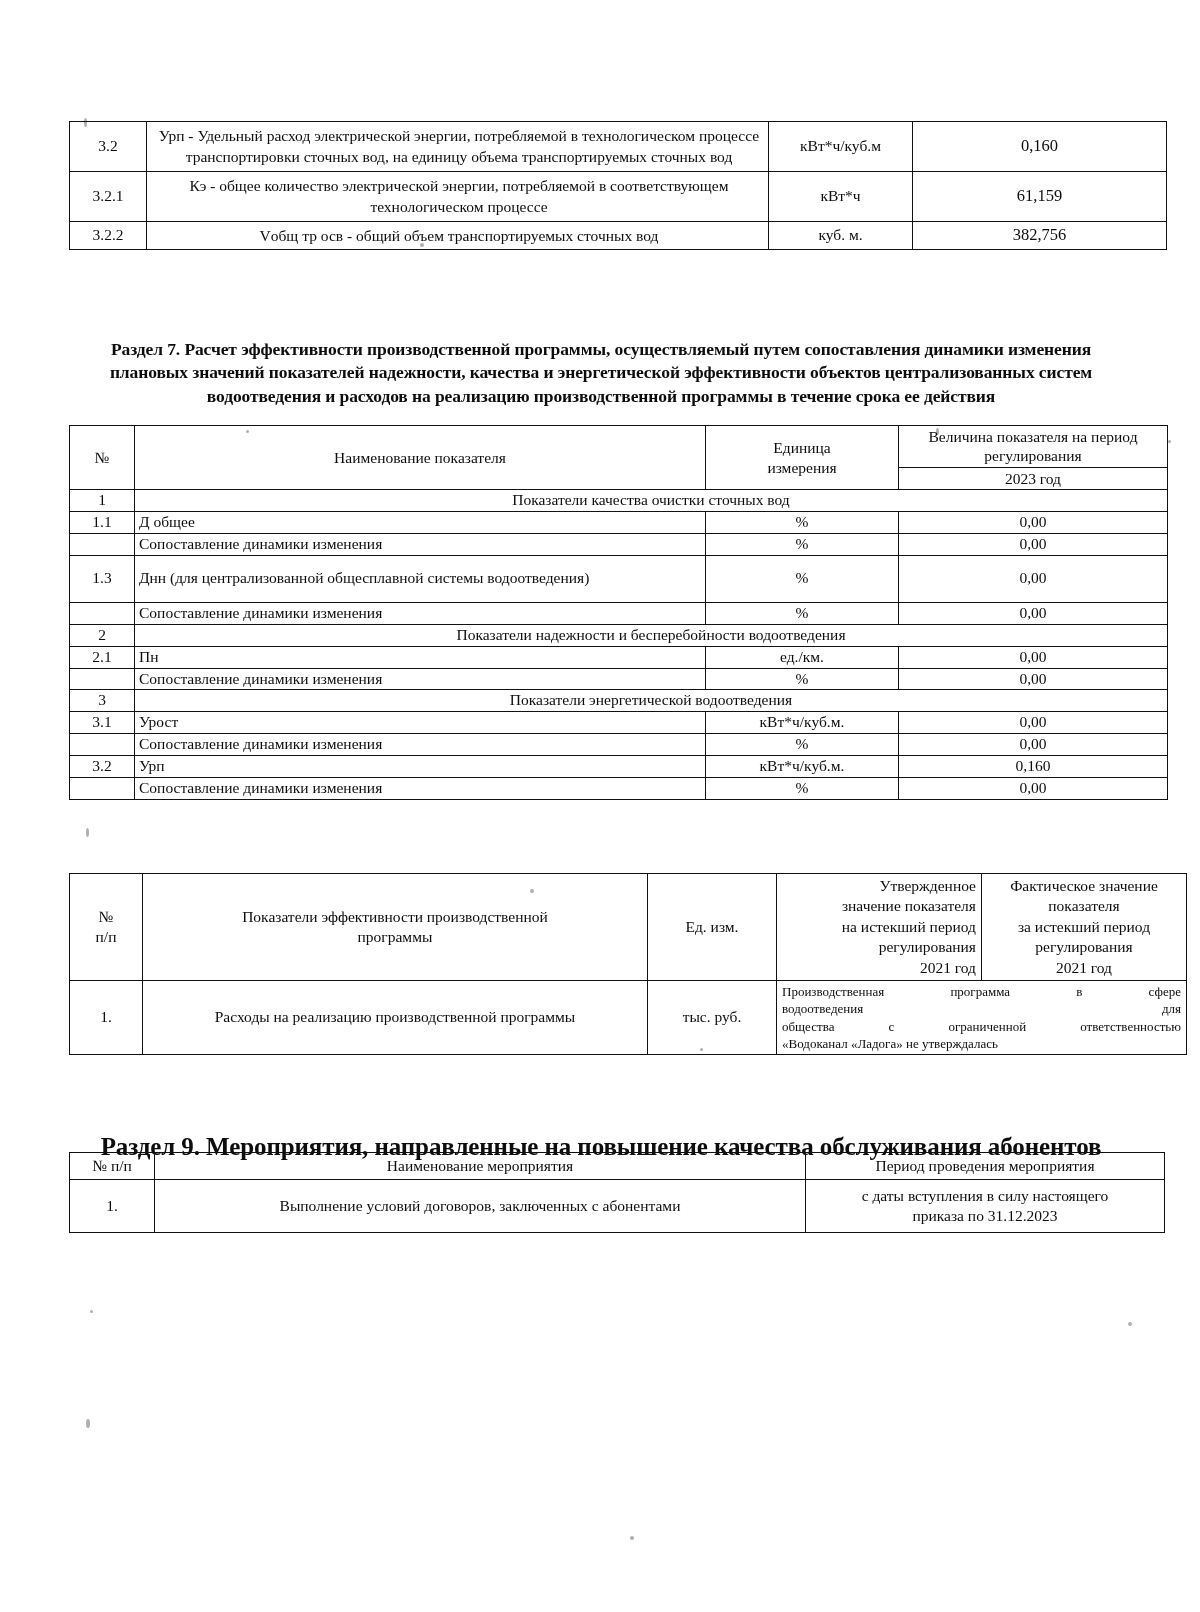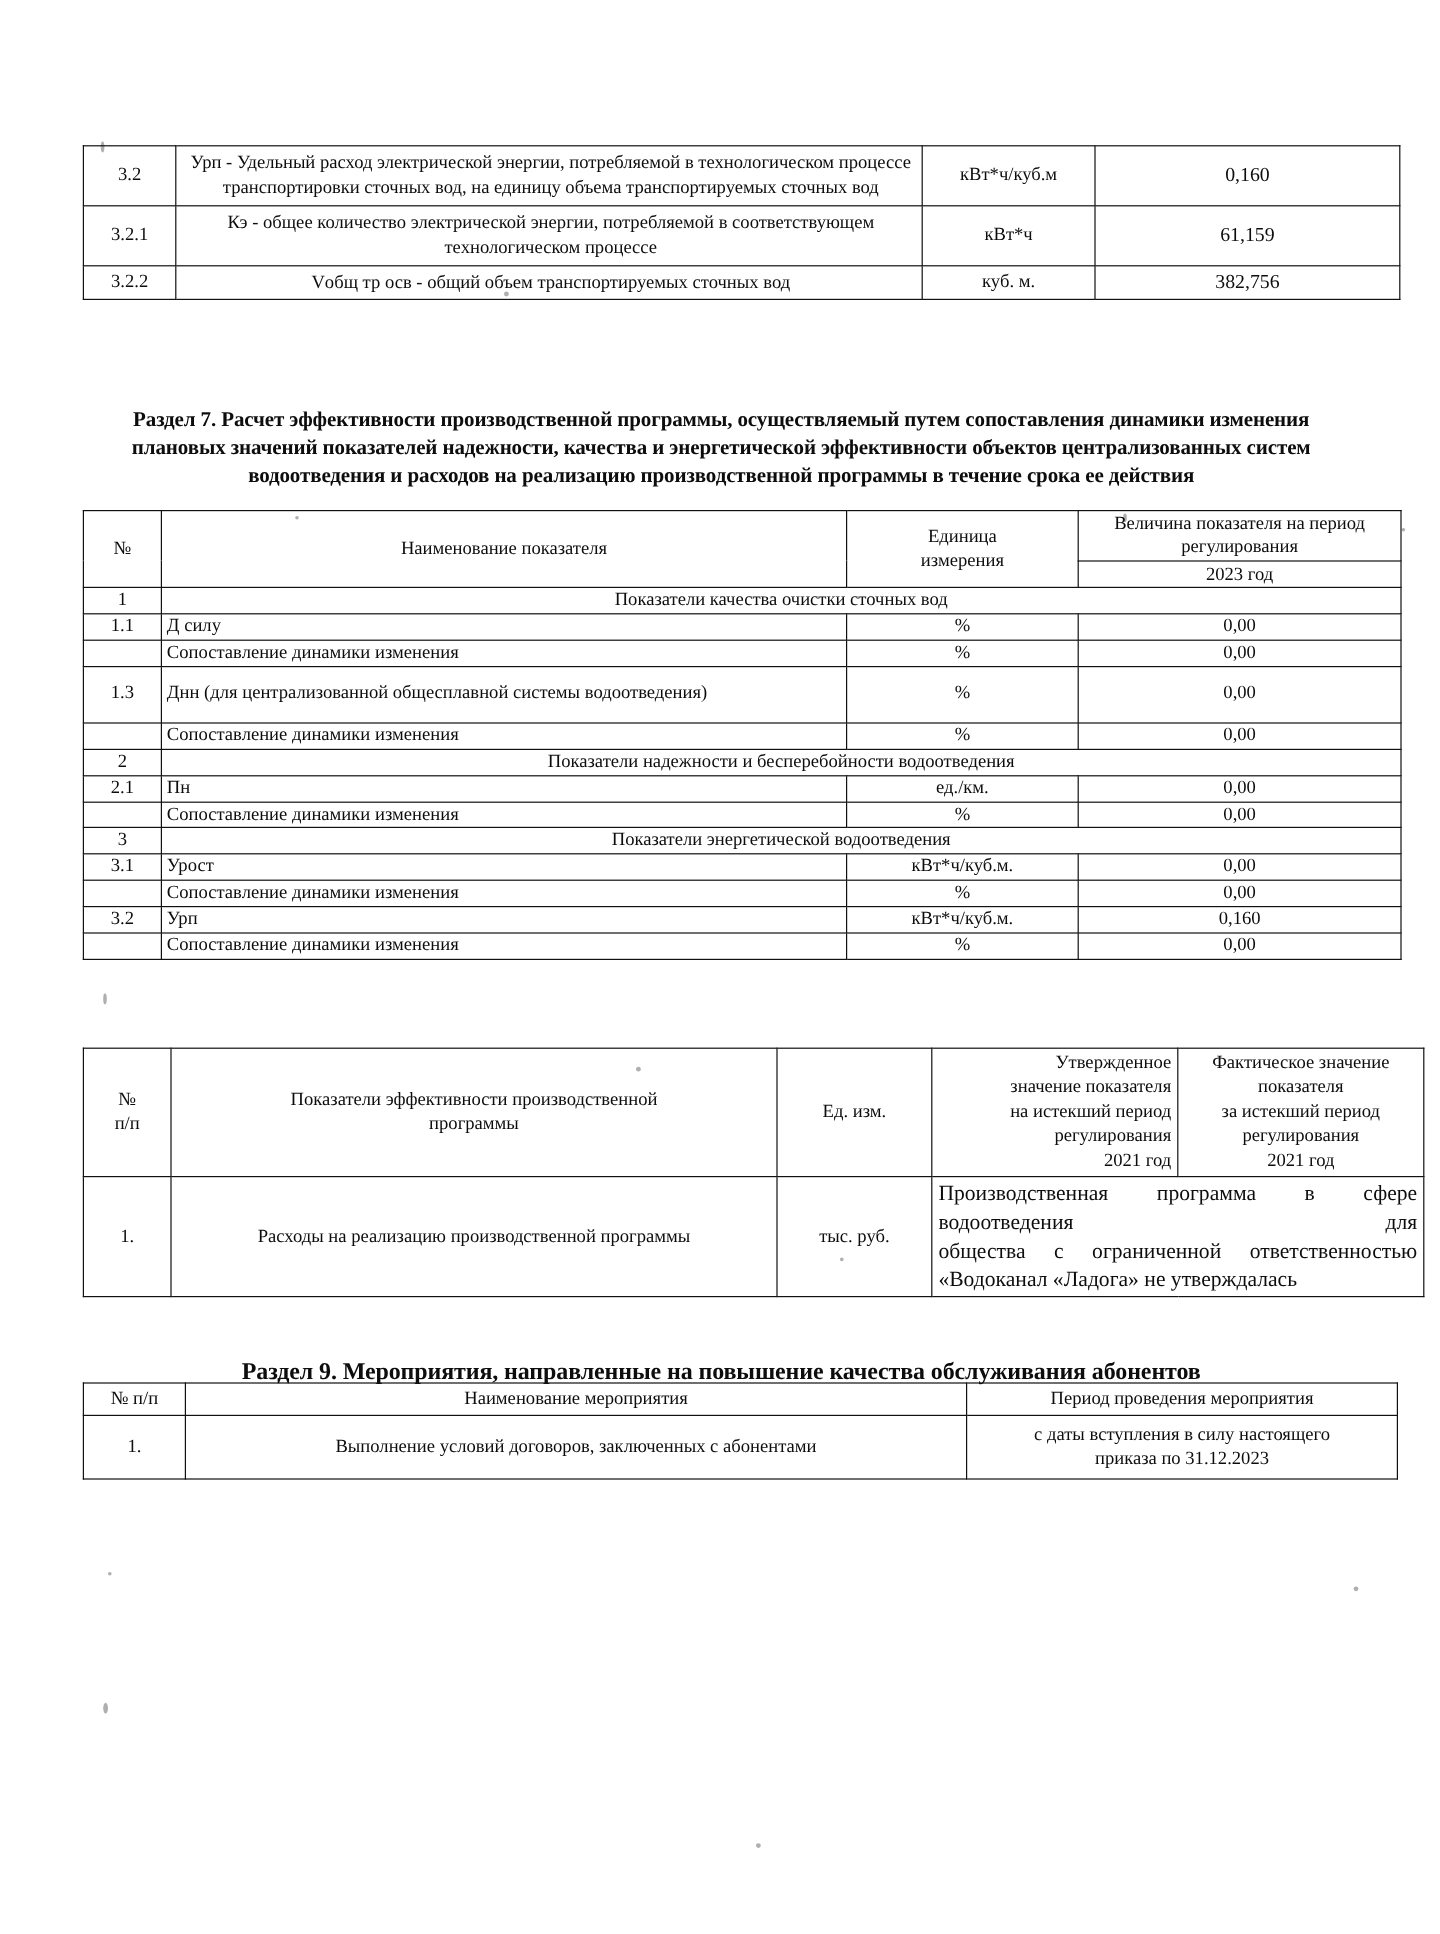--- a/index.html
+++ b/index.html
@@ -65,21 +65,21 @@
   .sec-head {
     position: absolute;
     font-weight: bold;
     text-align: center;
     line-height: 1.34;
     font-size: 17.5px;
     letter-spacing: -0.1px;
   }
   #sec7-head { left: 75px; top: 300px; width: 1052px; margin-top: 38px; }
   #sec8-head { left: 69px; top: 855px; width: 1064px; font-size: 18.5px; }
-  #sec9-head { left: 69px; top: 1130px; width: 1064px; font-size: 20px; }
+  #sec9-head { left: 69px; top: 1130px; width: 1064px; font-size: 25px; }
 
   
   #table-sec7 {
     position: absolute;
     left: 69px;
     top: 425px;
     width: 1062px;
   }
   #table-sec7 table.doc td { padding: 1px 4px; }
   #table-sec7 .col-no   { width: 56px; text-align: center; }
@@ -96,21 +96,21 @@
     left: 69px;
     top: 873px;
     width: 1062px;
   }
   #table-sec8 table.doc td { padding: 2px 5px; line-height: 1.32; }
   #table-sec8 .s8-no   { width: 62px; text-align: center; }
   #table-sec8 .s8-name { width: 494px; text-align: center; }
   #table-sec8 .s8-unit { width: 118px; text-align: center; }
   #table-sec8 .s8-appr { width: 194px; text-align: right; margin-left: 12px; }
   #table-sec8 .s8-fact { width: 194px; text-align: center; }
-  #table-sec8 .merged  { text-align: justify; text-align-last: justify; padding: 6px 10px; line-height: 1.45; font-size: 18px; }
+  #table-sec8 .merged  { text-align: justify; text-align-last: justify; padding: 6px 10px; line-height: 1.45; font-size: 13px; }
   #table-sec8 .merged .just-line { display: block; }
 
   
   #table-sec9 {
     position: absolute;
     left: 69px;
     top: 1152px;
     width: 1062px;
   }
   #table-sec9 table.doc td { padding: 3px 5px; line-height: 1.3; }
@@ -182,21 +182,21 @@
           <td class="col-val">2023 год</td>
         </tr>
 
         <tr class="grp">
           <td class="col-no">1</td>
           <td colspan="3">Показатели качества очистки сточных вод</td>
         </tr>
 
         <tr>
           <td class="col-no">1.1</td>
-          <td class="col-name">Д силу</td>
+          <td class="col-name">Д общее</td>
           <td class="col-unit">%</td>
           <td class="col-val">0,00</td>
         </tr>
 
         <tr>
           <td class="col-no"></td>
           <td class="col-name">Сопоставление динамики изменения</td>
           <td class="col-unit">%</td>
           <td class="col-val">0,00</td>
         </tr>

